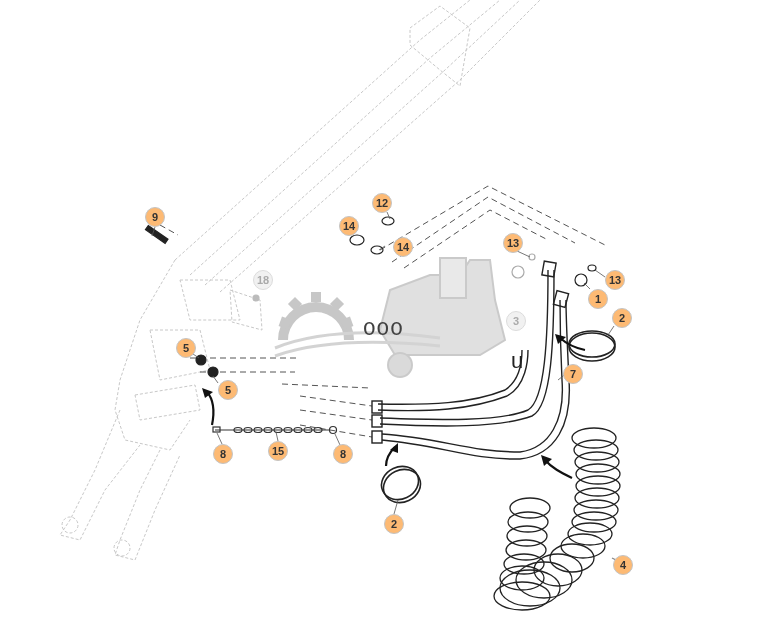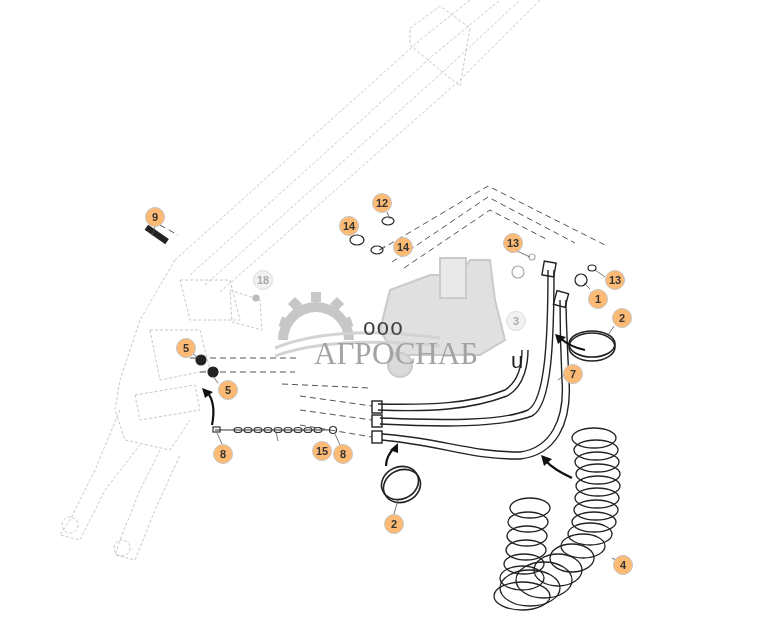--- a/index.html
+++ b/index.html
@@ -169,35 +169,34 @@
         <circle cx="400" cy="365" r="12" fill="#bdbdbd"></circle>
       </g>
       <g stroke="#b0b0b0" stroke-width="3" fill="none">
         <path d="M275 348 C320 330 380 330 440 338"></path>
         <path d="M275 356 C320 340 380 340 440 346"></path>
       </g>
     </g>
   </svg>
 
   <div class="wm-ooo" style="left:363px;top:318px;">ООО</div>
-  <div class="wm-name" style="left:314px;top:336px;">АГРОСНАБ</div>
   <div class="stray" style="left:511px;top:348px;">u</div>
 
   <div class="callout" style="left:145px;top:207px;">9</div>
   <div class="callout" style="left:372px;top:193px;">12</div>
   <div class="callout" style="left:339px;top:216px;">14</div>
   <div class="callout" style="left:393px;top:237px;">14</div>
   <div class="callout" style="left:503px;top:233px;">13</div>
   <div class="callout" style="left:605px;top:270px;">13</div>
   <div class="callout faded" style="left:253px;top:270px;">18</div>
   <div class="callout" style="left:588px;top:289px;">1</div>
   <div class="callout faded" style="left:506px;top:311px;">3</div>
   <div class="callout" style="left:612px;top:308px;">2</div>
   <div class="callout" style="left:176px;top:338px;">5</div>
   <div class="callout" style="left:218px;top:380px;">5</div>
   <div class="callout" style="left:563px;top:364px;">7</div>
   <div class="callout" style="left:213px;top:444px;">8</div>
-  <div class="callout" style="left:268px;top:441px;margin-left:44px;">15</div>
+  <div class="callout" style="left:268px;top:441px;">15</div>
   <div class="callout" style="left:333px;top:444px;">8</div>
   <div class="callout" style="left:384px;top:514px;">2</div>
   <div class="callout" style="left:613px;top:555px;">4</div>
 
 </div>
 
 </body></html>

